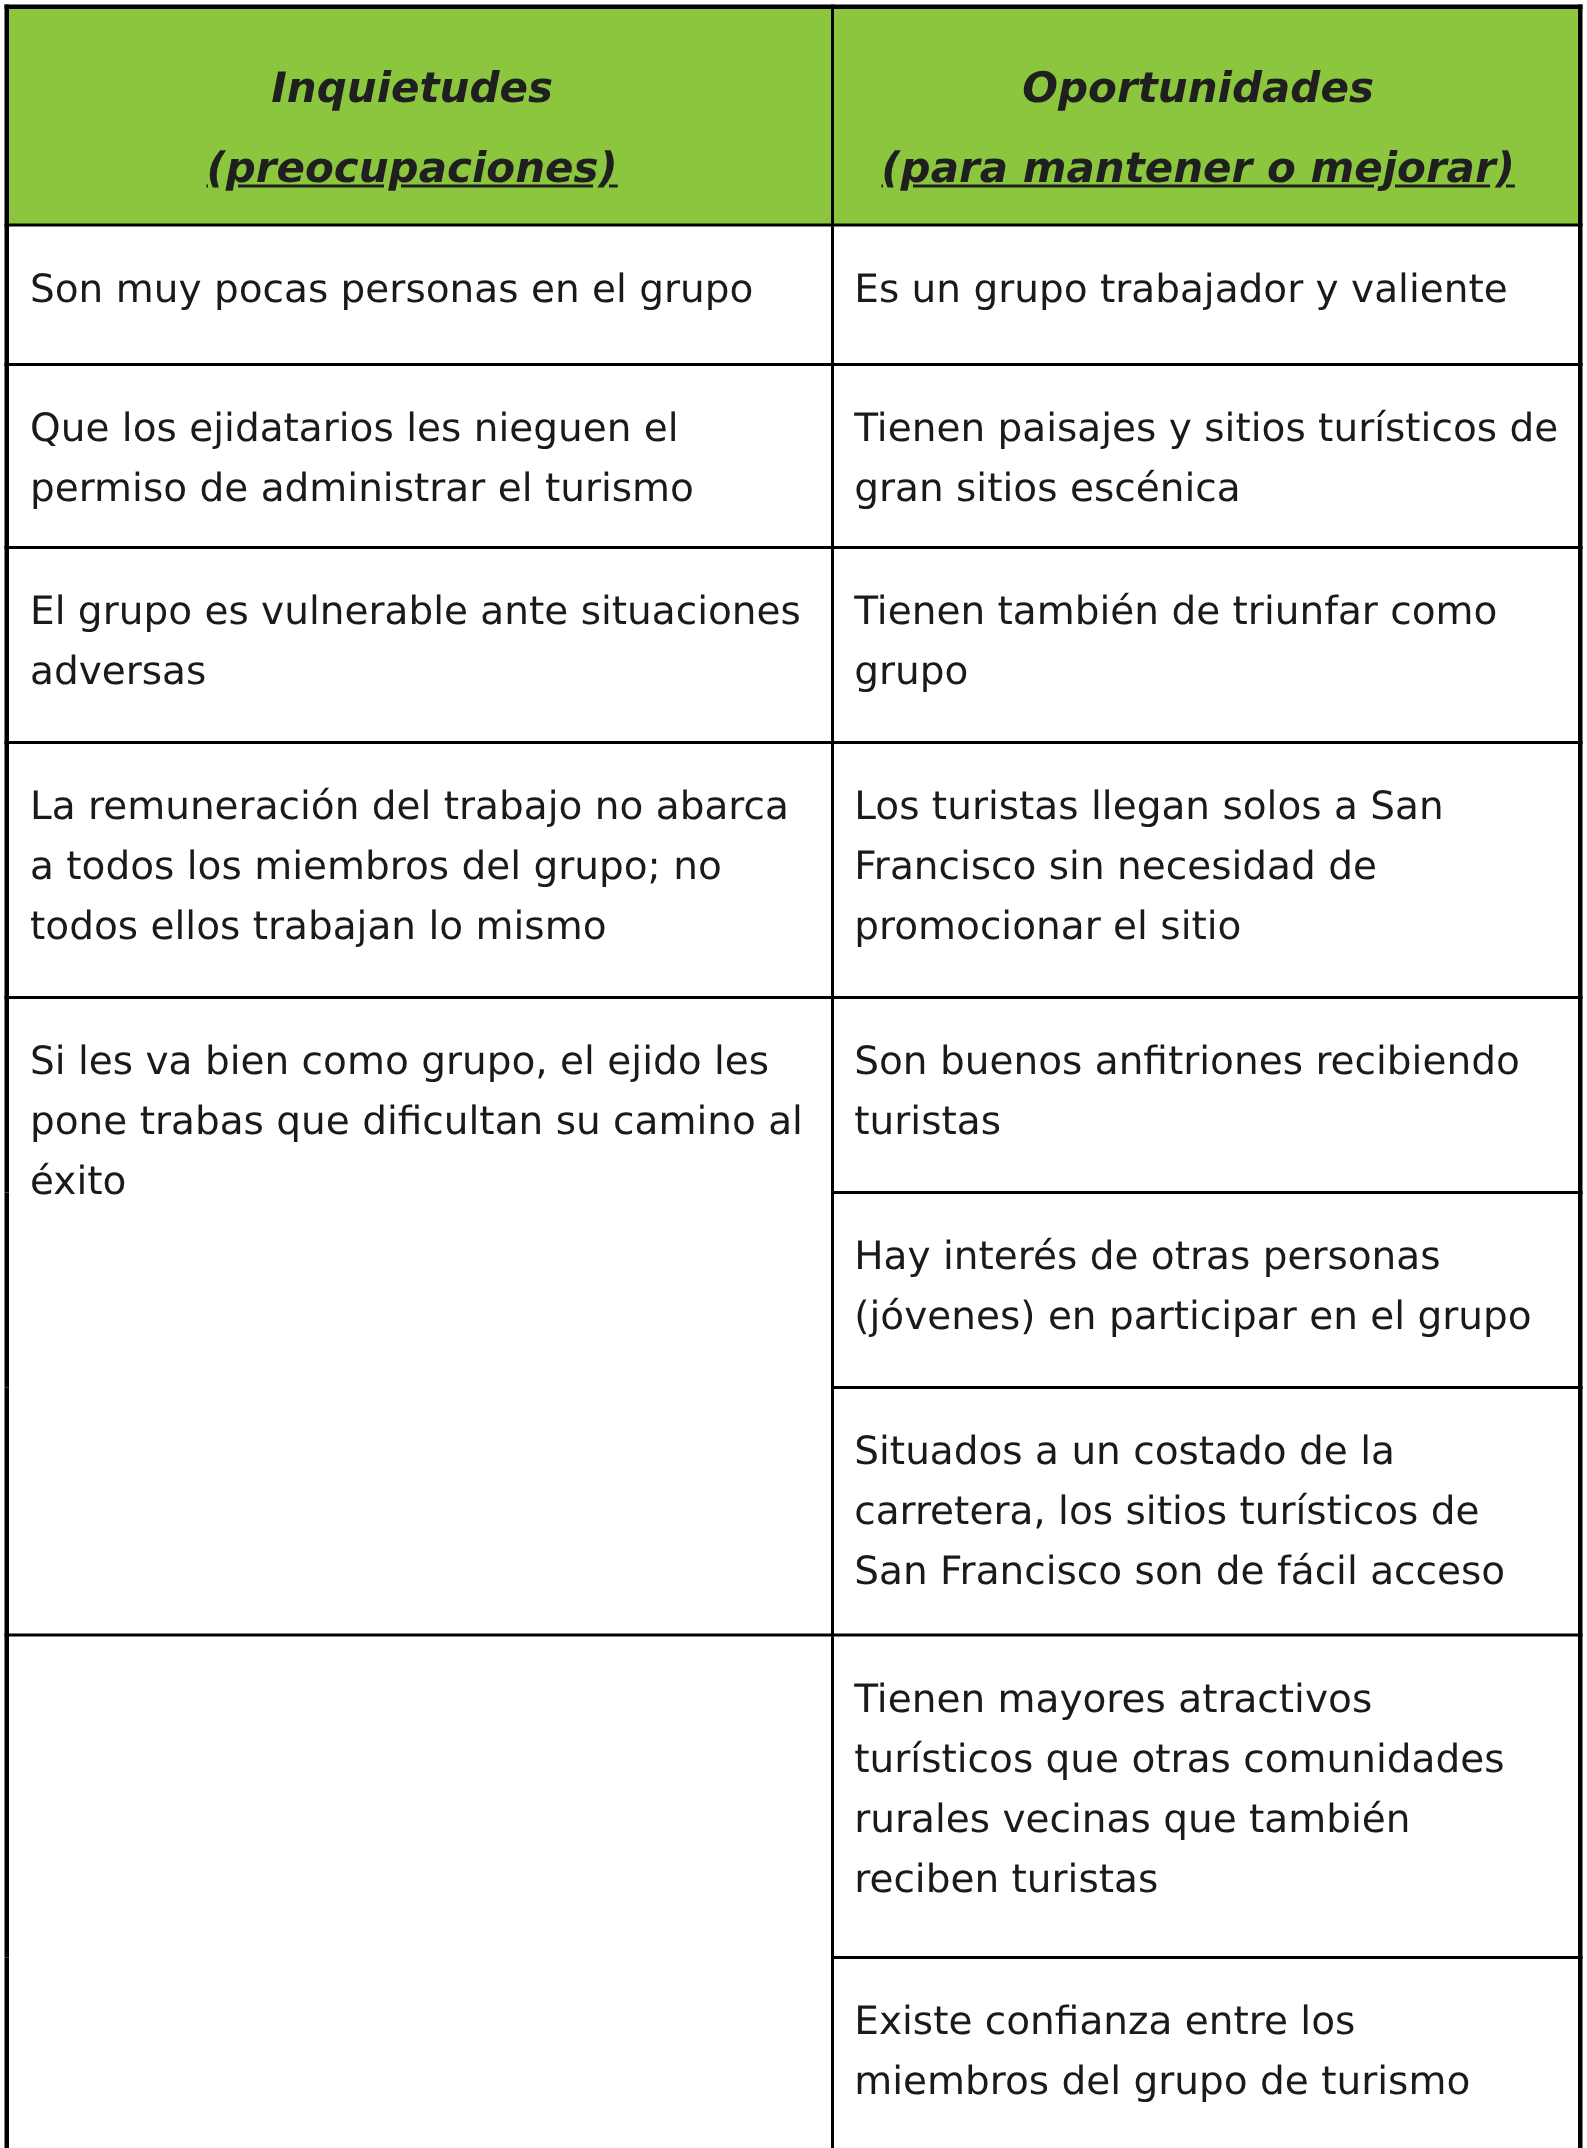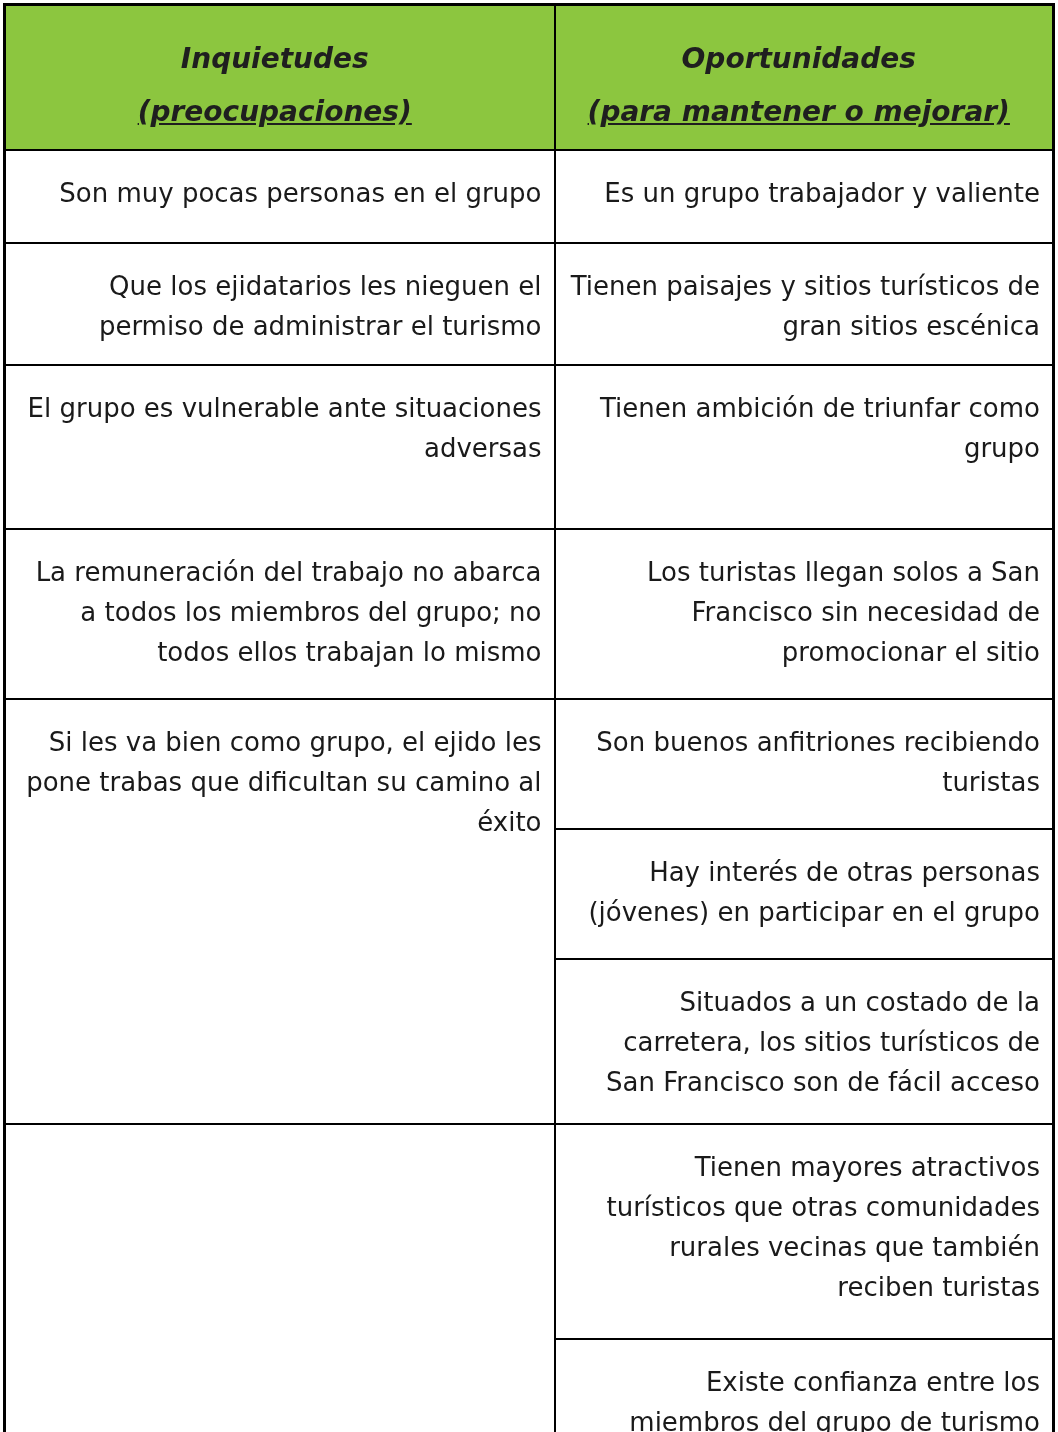--- a/index.html
+++ b/index.html
@@ -37,29 +37,29 @@
     box-sizing: border-box;
   }
   .doc-table th .subtitle {
     margin-top: 20px;
     text-decoration: underline;
   }
   .doc-table td {
     font-size: 26px;
     line-height: 40px;
     vertical-align: top;
-    text-align: right;
+    text-align: left;
     padding: 22px 12px 10px 14px;
     box-sizing: border-box;
     color: #1a1a1a;
     word-wrap: break-word;
   }
   tr.r1 { height: 93px; }
   tr.r2 { height: 122px; }
-  tr.r3 { height: 164px; }
+  tr.r3 { height: 130px; }
   tr.r4 { height: 170px; margin-top: 15px; }
   tr.r5 { height: 130px; }
   tr.r6 { height: 130px; }
   tr.r7 { height: 165px; }
   tr.r8 { height: 215px; }
   tr.r9 { height: 132px; }
 </style>
 </head>
 <body>
 
@@ -84,21 +84,21 @@
     <tr class="r1">
       <td>Son muy pocas personas en el grupo</td>
       <td>Es un grupo trabajador y valiente</td>
     </tr>
     <tr class="r2">
       <td>Que los ejidatarios les nieguen el permiso de administrar el turismo</td>
       <td>Tienen paisajes y sitios turísticos de gran sitios escénica</td>
     </tr>
     <tr class="r3">
       <td>El grupo es vulnerable ante situaciones adversas</td>
-      <td>Tienen ambición de triunfar como grupo</td>
+      <td>Tienen también de triunfar como grupo</td>
     </tr>
     <tr class="r4">
       <td>La remuneración del trabajo no abarca a todos los miembros del grupo; no todos ellos trabajan lo mismo</td>
       <td>Los turistas llegan solos a San Francisco sin necesidad de promocionar el sitio</td>
     </tr>
     <tr class="r5">
       <td rowspan="3">Si les va bien como grupo, el ejido les pone trabas que dificultan su camino al éxito</td>
       <td>Son buenos anfitriones recibiendo turistas</td>
     </tr>
     <tr class="r6">

